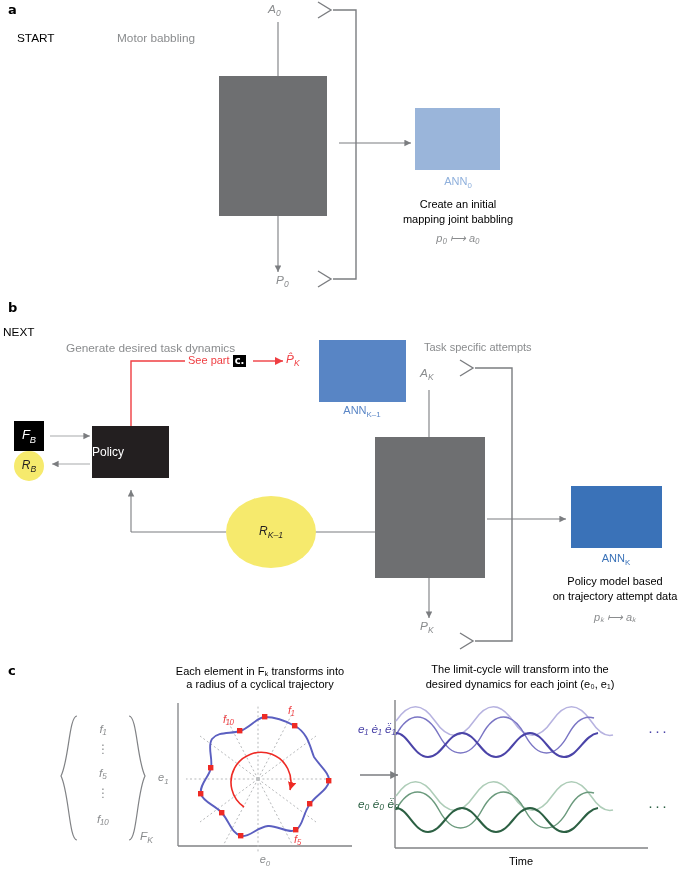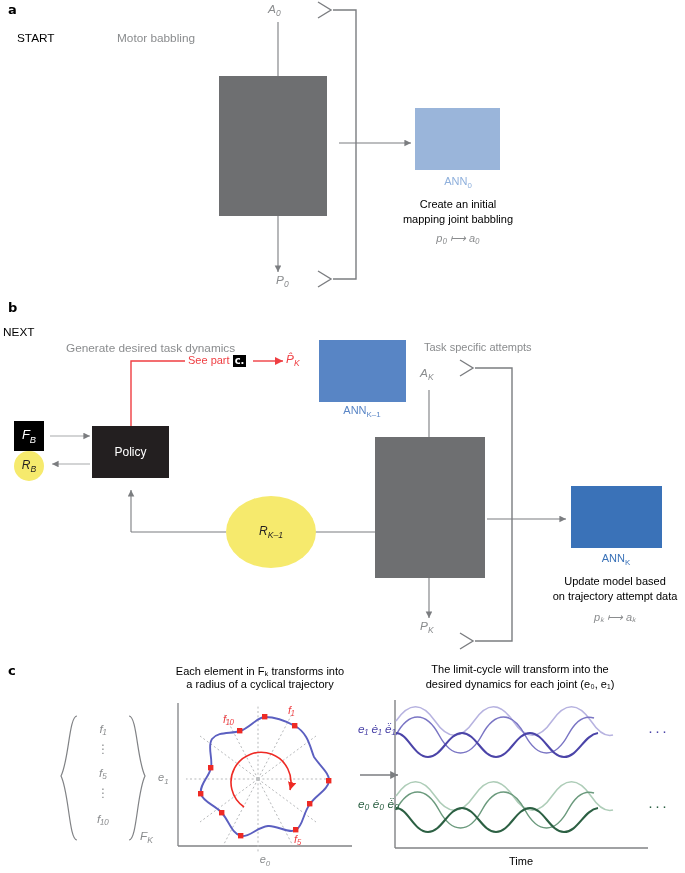--- a/index.html
+++ b/index.html
@@ -46,21 +46,21 @@
     font-size: 13px;
   }
   .chip-yellow {
     position: absolute; background: #f6ea6d; color: #231f20;
     border-radius: 50%;
     display: flex; align-items: center; justify-content: center;
     font-size: 12px;
   }
   .policy-box {
     position: absolute; background: #231f20; color: #fff;
-    display: flex; align-items: center; justify-content: center;
+    display: flex; align-items: center; 
     font-size: 12px;
   }
   .yellow-ell {
     position: absolute; background: #f6ea6d; border-radius: 50%;
     display: flex; align-items: center; justify-content: center;
     font-size: 12px; color: #231f20;
   }
   .c-badge {
     display: inline-block; background: #000; color: #fff;
     font-size: 10px; font-weight: bold; padding: 0 2px;
@@ -336,21 +336,21 @@
     <span>P</span><sub>K</sub>
   </div>
 
   <div class="robotbox" style="left:375px; top:437px; width:110px; height:141px;"></div>
 
   <div class="annbox" style="left:571px; top:486px; width:91px; height:62px; background:#3a72b8;"></div>
   <div class="txt s11 blue-dk center" style="left:616px; top:552px;">
     <span>ANN</span><sub>K</sub>
   </div>
 
-  <div class="txt s11 black center" style="left:615px; top:575px;">Update model based</div>
+  <div class="txt s11 black center" style="left:615px; top:575px;">Policy model based</div>
   <div class="txt s11 black center" style="left:615px; top:590px;">on trajectory attempt data</div>
   <div class="txt s11 gray center italic" style="left:615px; top:609px;">pₖ ⟼ aₖ</div>
 
   <div class="panel-letter" style="left:8px; top:663px;">c</div>
 
   <div class="txt s11 black center" style="left:260px; top:663px;">Each element in Fₖ transforms into</div>
   <div class="txt s11 black center" style="left:260px; top:678px;">a radius of a cyclical trajectory</div>
 
   <div class="txt s11 black center" style="left:520px; top:663px;">The limit-cycle will transform into the</div>
   <div class="txt s11 black center" style="left:520px; top:678px;">desired dynamics for each joint (e₀, e₁)</div>

